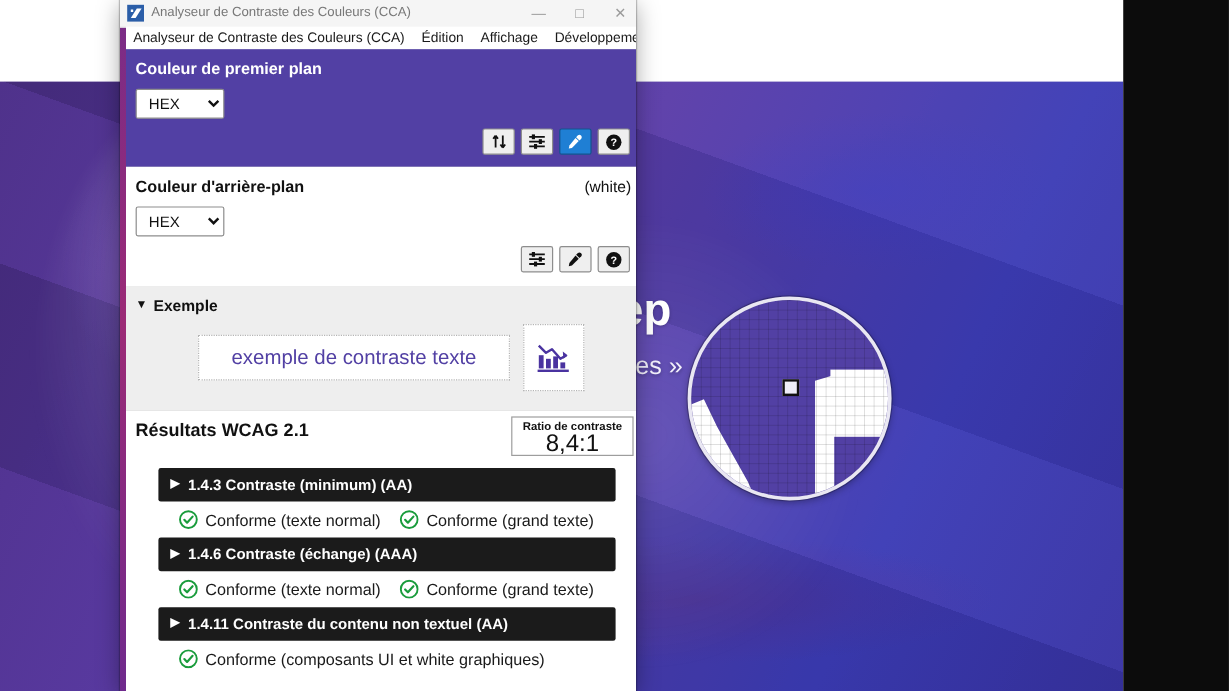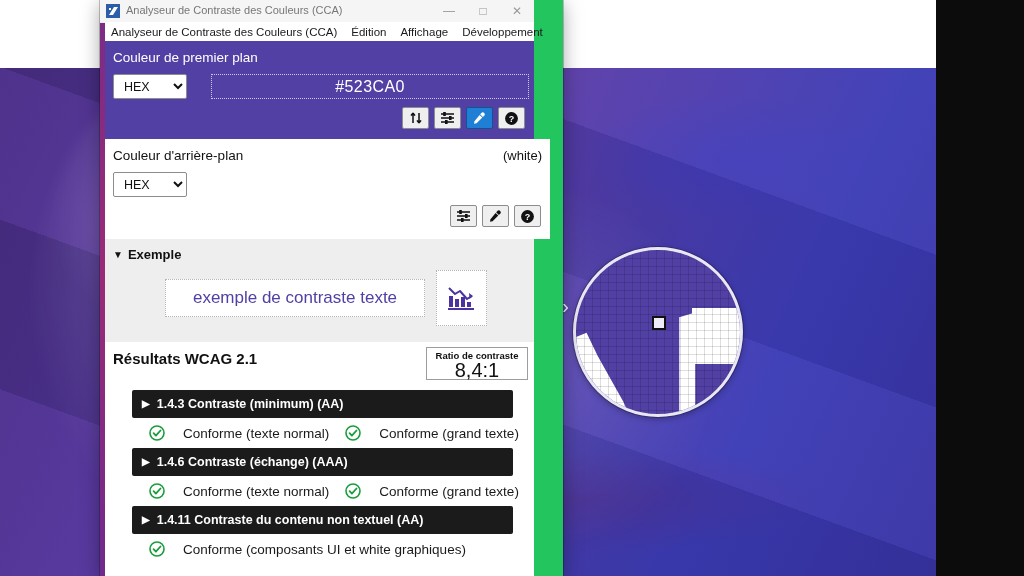--- a/index.html
+++ b/index.html
@@ -80,22 +80,22 @@
       linear-gradient(to bottom, rgba(0,0,0,.13) 1px, transparent 1px);
     background-size:8px 8px;
   }
   .loupe-cursor{
     position:absolute;left:76px;top:66px;width:10px;height:10px;
     border:2px solid #111;background:#efeef8;
   }
 
   
   .win{
-    position:absolute;left:100px;top:0;width:463px;height:576px;
-    background:#22c55e;overflow:hidden;
+    position:absolute;left:100px;top:0;width:430px;height:576px;
+    background:#a3a3a3;overflow:hidden;
     box-shadow:0 0 0 1px rgba(0,0,0,.22), 0 4px 18px rgba(0,0,0,.35);
   }
   .win-leftstrip2{position:absolute;left:0;top:20px;width:5px;height:556px;
     background:linear-gradient(180deg,#7b2c86 0%, #9c2a76 45%, #6f2a8d 100%);}
 
   .titlebar{
     position:absolute;left:0;top:0;width:434px;height:22px;background:#f5f5f5;
     border-bottom:1px solid #eaeaea;
   }
   .tb-icon{
@@ -114,30 +114,30 @@
     position:absolute;left:5px;top:22px;width:429px;height:19px;background:#ffffff;
     display:flex;align-items:center;border-bottom:1px solid #e7e7e7;
   }
   .menu-item{font-size:11.5px;color:#1a1a1a;padding:0 7px;white-space:nowrap;}
   .menu-item:first-child{padding-left:6px;}
 
   .panel-fg{
     position:absolute;left:5px;top:41px;width:429px;height:98px;background:#5240a4;
   }
   .panel-bg{
-    position:absolute;left:5px;top:139px;width:429px;height:100px;background:#ffffff;padding-left:16px;
+    position:absolute;left:5px;top:139px;width:429px;height:100px;background:#ffffff;
   }
   .panel-ex{
     position:absolute;left:5px;top:239px;width:429px;height:103px;background:#eeeeee;
   }
   .panel-res{
     position:absolute;left:5px;top:342px;width:429px;height:234px;background:#ffffff;
   }
 
-  .sec-title{position:absolute;font-size:13.5px;font-weight:normal;}
+  .sec-title{position:absolute;font-size:13.5px;font-weight:bold;}
   .sec-title.fg{left:8px;top:9px;color:#ffffff;}
   .sec-title.bg{left:8px;top:9px;color:#111111;}
   .white-note{position:absolute;right:8px;top:9px;font-size:13px;color:#111;}
 
   .row-ctl{position:absolute;left:8px;top:33px;display:flex;align-items:center;gap:24px;}
   select.fmt{
     width:74px;height:25px;font-size:12.5px;font-family:"Liberation Sans",sans-serif;
     border:1px solid #8d8d8d;border-radius:2px;background:#fff;color:#111;padding-left:6px;
   }
   .hexfield{
@@ -181,21 +181,21 @@
   .crit-list{position:absolute;left:0;top:48px;width:429px;}
   .crit-head{
     margin:0 21px 0 27px;height:28px;background:#1b1b1b;border-radius:2px;
     display:flex;align-items:center;gap:7px;padding-left:10px;box-sizing:border-box;
     color:#ffffff;font-size:12.5px;font-weight:bold;
   }
   .crit-results{
     display:flex;align-items:center;gap:16px;padding:7px 0 7px 44px;
     font-size:13.5px;color:#1a1a1a;
   }
-  .crit-results .item{display:flex;align-items:center;gap:18px;white-space:nowrap;text-align:right;}
+  .crit-results .item{display:flex;align-items:center;gap:6px;white-space:nowrap;text-align:right;}
   .ok-icon{width:16px;height:16px;flex:0 0 16px;}
 </style>
 </head>
 <body>
 
 <div id="stage">
 
   <div class="bg-root">
     <div class="bg-slide">
       <div class="bg-header">
@@ -249,21 +249,20 @@
     </div>
 
     <div class="panel-fg">
       <div class="sec-title fg">Couleur de premier plan</div>
       <div class="row-ctl">
         <select class="fmt">
           <option>HEX</option>
           <option>RGB</option>
           <option>HSL</option>
         </select>
-        <div class="hexfield on-purple">#523CA0</div>
       </div>
       <div class="btnrow fg">
         <div class="sqbtn">
           <svg width="14" height="14" viewBox="0 0 14 14">
             <path d="M4 12 L4 2 M4 2 L2 4.6 M4 2 L6 4.6" stroke="#111" stroke-width="1.5" fill="none"></path>
             <path d="M10 2 L10 12 M10 12 L8 9.4 M10 12 L12 9.4" stroke="#111" stroke-width="1.5" fill="none"></path>
           </svg>
         </div>
         <div class="sqbtn">
           <svg width="15" height="14" viewBox="0 0 15 14">

